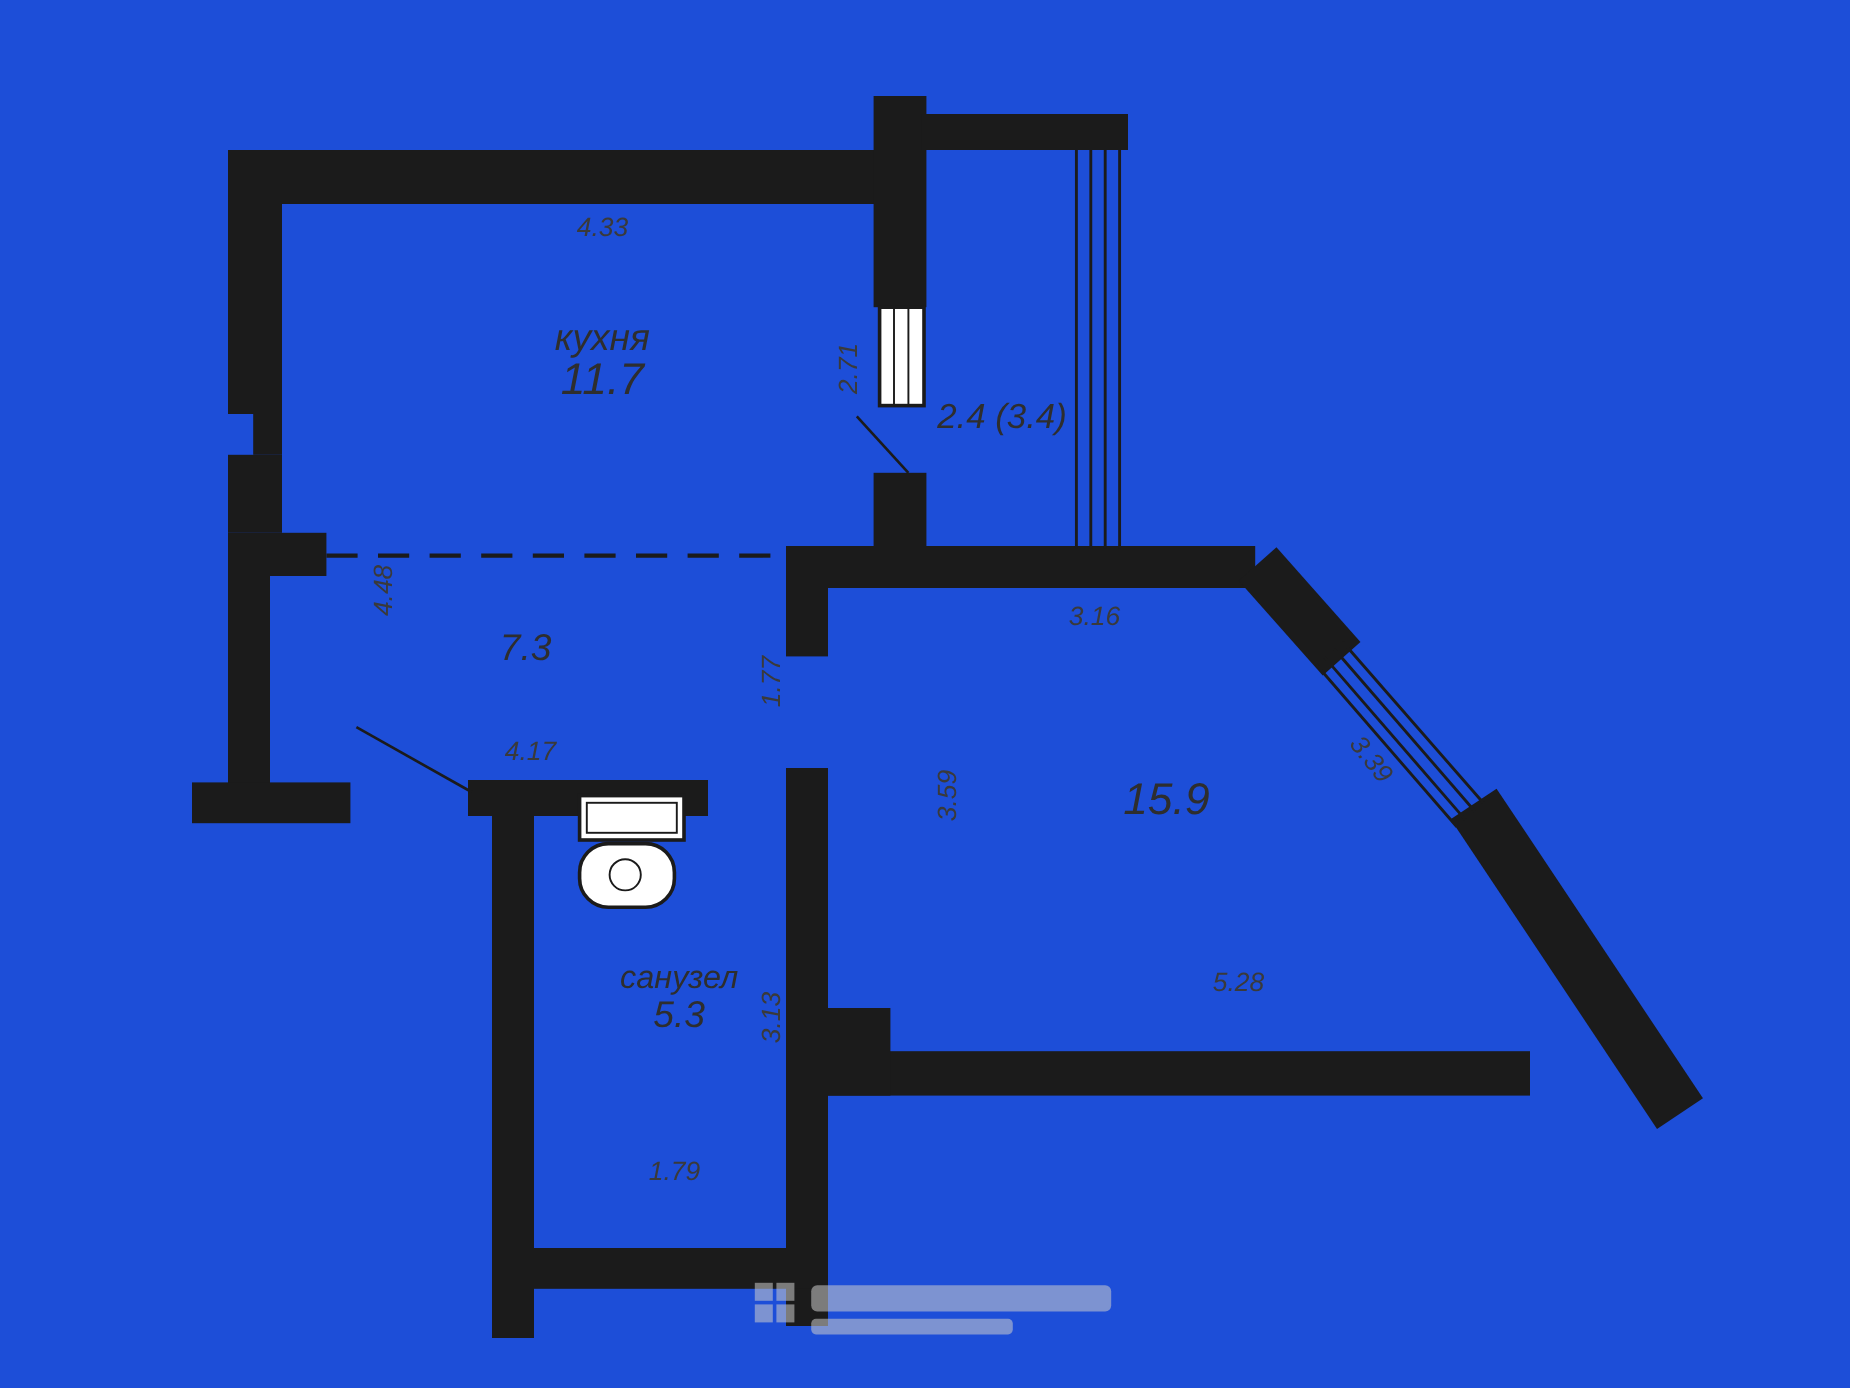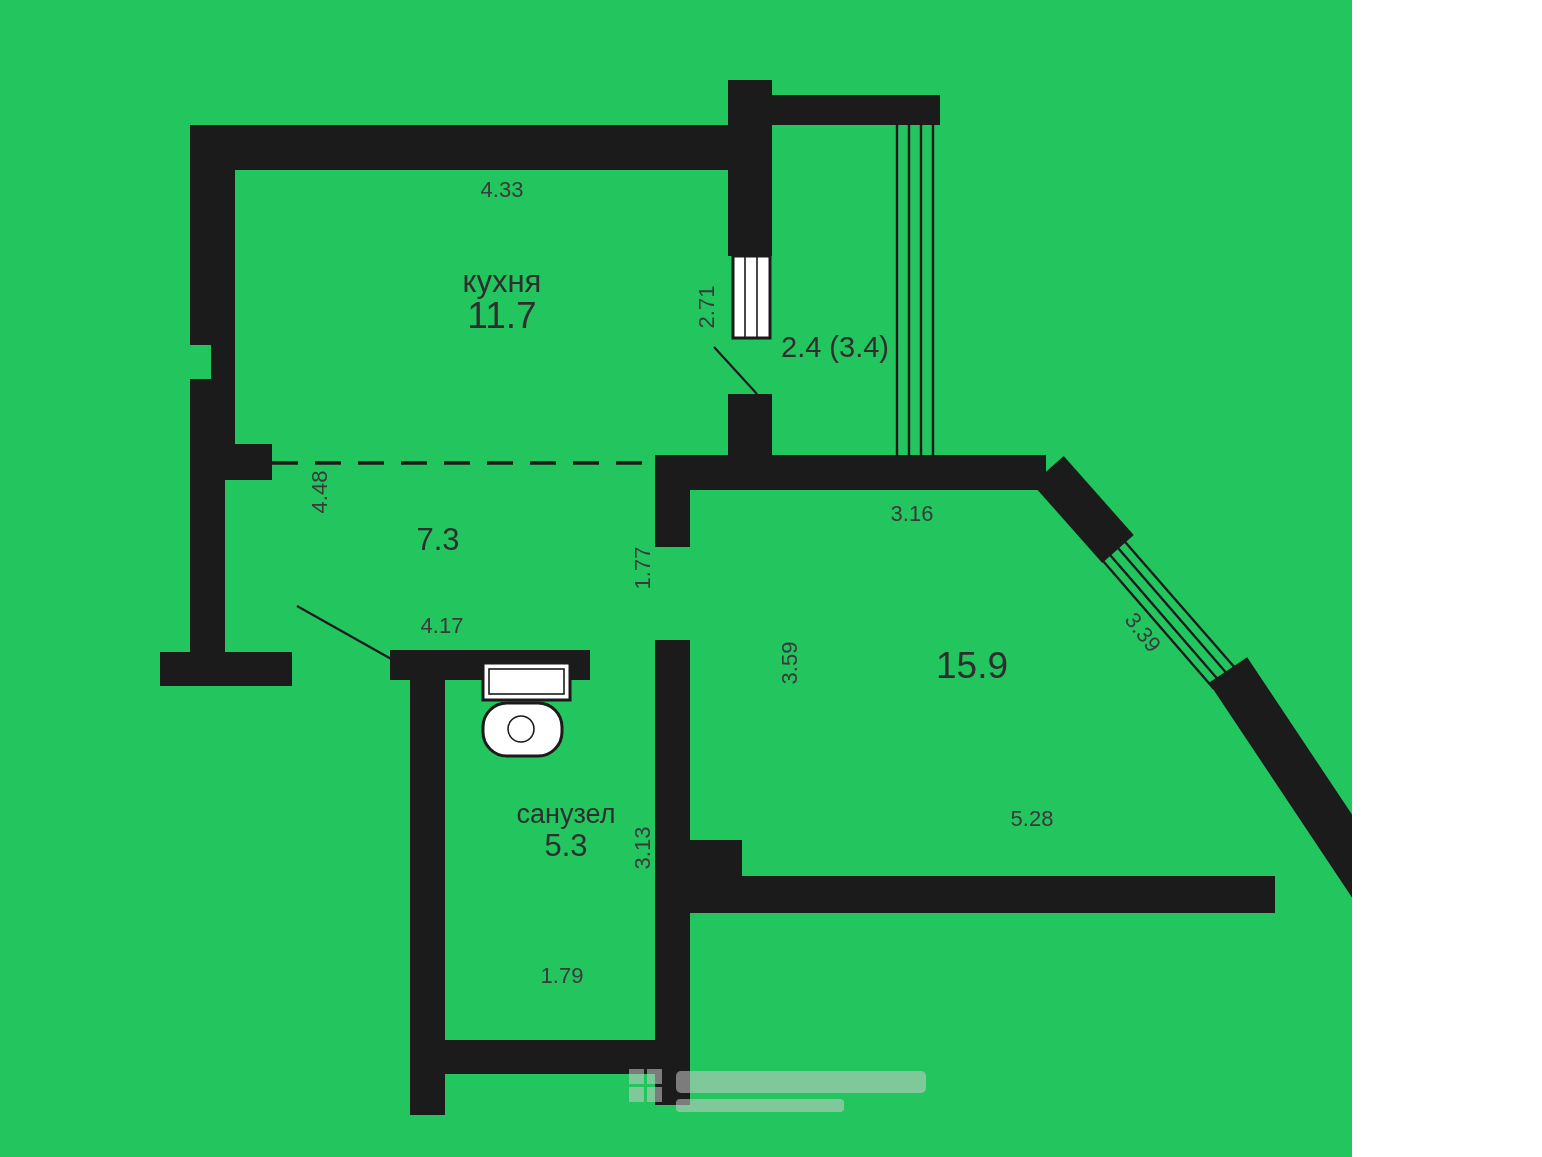--- a/index.html
+++ b/index.html
@@ -1,17 +1,17 @@
 <!DOCTYPE html>
 <html><head>
 <meta charset="utf-8">
 <style>
   html,body{margin:0;padding:0;background:#ffffff;}
-  .stage{position:relative;width:1352px;height:1157px;background:#22c55e;overflow:hidden;
-         font-family:"Liberation Sans",sans-serif;}
+  .stage{position:relative;width:1542px;height:1157px;background:#1d4ed8;overflow:hidden;
+         font-family:"Liberation Sans",sans-serif;font-style:italic;}
   svg{display:block;}
   .wall{fill:#1b1b1b;stroke:none;}
   .wall-line{stroke:#1b1b1b;fill:none;}
   .win{stroke:#1b1b1b;stroke-width:2.4;fill:none;}
   .win-frame{fill:#ffffff;stroke:#1b1b1b;stroke-width:3;}
   .swing{stroke:#1b1b1b;stroke-width:2.2;fill:none;}
   .dash{stroke:#1b1b1b;stroke-width:3.5;stroke-dasharray:26 17;fill:none;}
   .fixture{fill:#ffffff;stroke:#1b1b1b;stroke-width:3;}
   .fixture-thin{fill:none;stroke:#1b1b1b;stroke-width:1.6;}
   .dim{font-family:"Liberation Sans",sans-serif;font-size:22px;fill:#3a3a3a;text-anchor:middle;}

